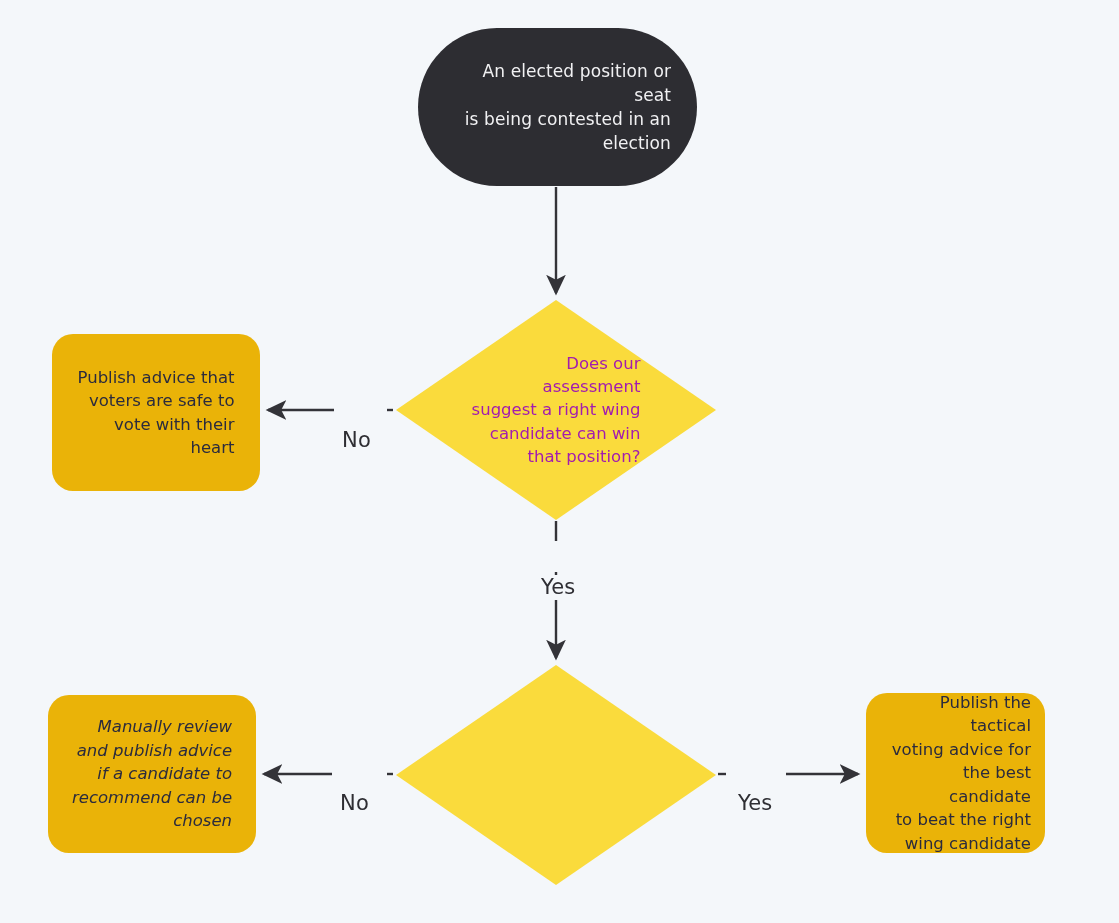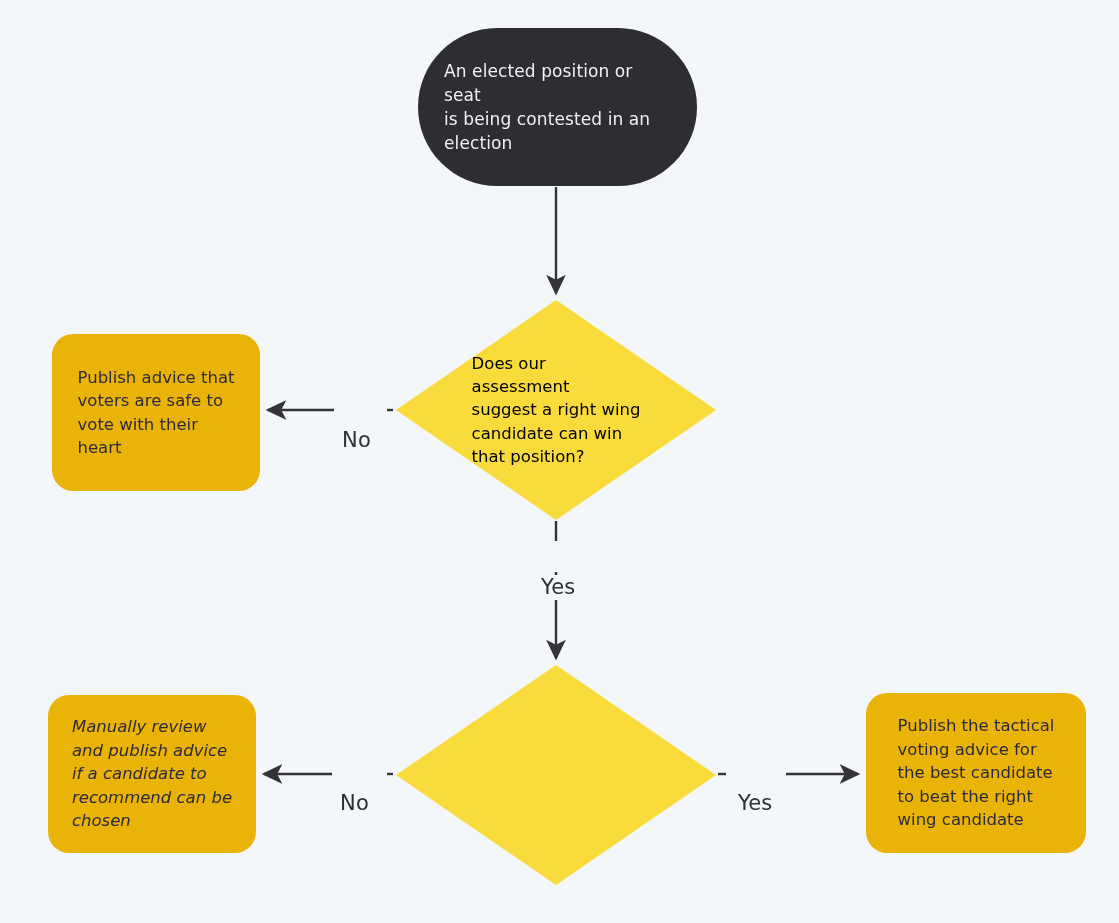--- a/index.html
+++ b/index.html
@@ -28,21 +28,21 @@
     pointer-events: none;
   }
 
   
   .node {
     position: absolute;
     box-sizing: border-box;
     display: flex;
     align-items: center;
     justify-content: center;
-    text-align: left;
+    text-align: right;
   }
   .node-text {
     white-space: pre-line;
     line-height: 1.42;
   }
 
   
   .node-terminal {
     background: #2d2d32;
     border-radius: 80px;
@@ -65,21 +65,21 @@
     top: 0;
     width: 100%;
     height: 100%;
     background: #fadb3c;
     clip-path: polygon(50% 0%, 100% 50%, 50% 100%, 0% 50%);
   }
   .node-decision .node-text {
     position: relative;
     z-index: 2;
     font-size: 16.5px;
-    color: #000000;
+    color: #a21caf;
     padding: 0 52px;
     line-height: 1.4;
   }
 
   
   .node-outcome {
     background: #eab308;
     border-radius: 21px;
   }
   .node-outcome .node-text {
@@ -166,21 +166,21 @@
   </div>
 
   <div class="node node-outcome" style="left:48px; top:695px; width:208px; height:158px;font-style:italic;">
     <span class="node-text">Manually review
 and publish advice
 if a candidate to
 recommend can be
 chosen</span>
   </div>
 
-  <div class="node node-outcome" style="left:866px; top:693px; width:220px; height:160px;">
+  <div class="node node-outcome" style="left:866px; top:693px; width:179px; height:160px;">
     <span class="node-text">Publish the tactical
 voting advice for
 the best candidate
 to beat the right
 wing candidate</span>
   </div>
 
   <div class="edge-label" style="left:339px; top:400px;">No</div>
 
   <div class="edge-label" style="left:538px; top:547px;">Yes</div>

